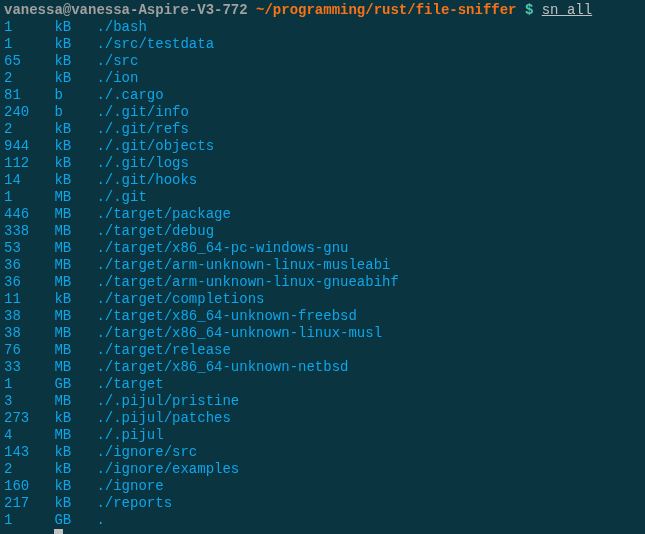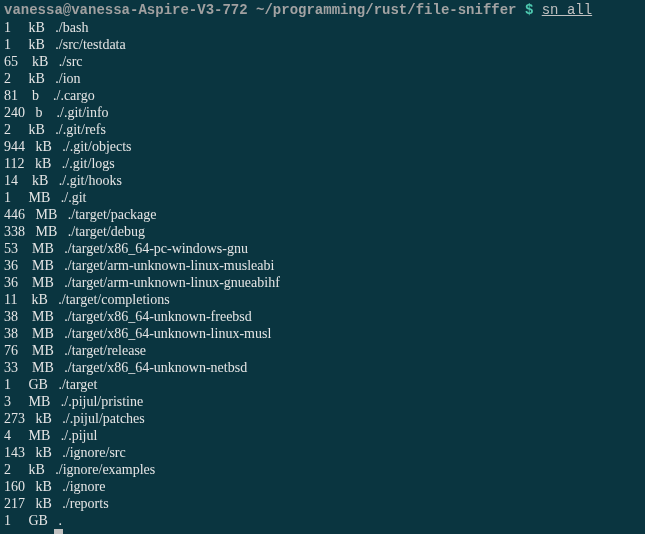--- a/index.html
+++ b/index.html
@@ -19,37 +19,36 @@
     }
     .prompt-line {
       white-space: pre;
     }
     .user-host {
       color: #a0a0a0;
       font-weight: bold;
       margin-top: 24px;
     }
     .cwd {
-      color: #a3a3a3;
+      color: #f97316;
       font-weight: bold;
     }
     .dollar {
       color: #4ec9b0;
       font-weight: bold;
     }
     .command {
       color: #c0c0c0;
       text-decoration: underline;
     }
     .output-rows {
       white-space: pre;
     }
     .row {
-      color: #e5e5e5;
-      font-family: Liberation Serif, serif;
+      color: #0ea5e9;
     }
     .final-line {
       white-space: pre;
       color: #4ec9b0;
     }
     .cursor {
       background-color: #c0c0c0;
       color: #0a3540;
     }
   </style>

